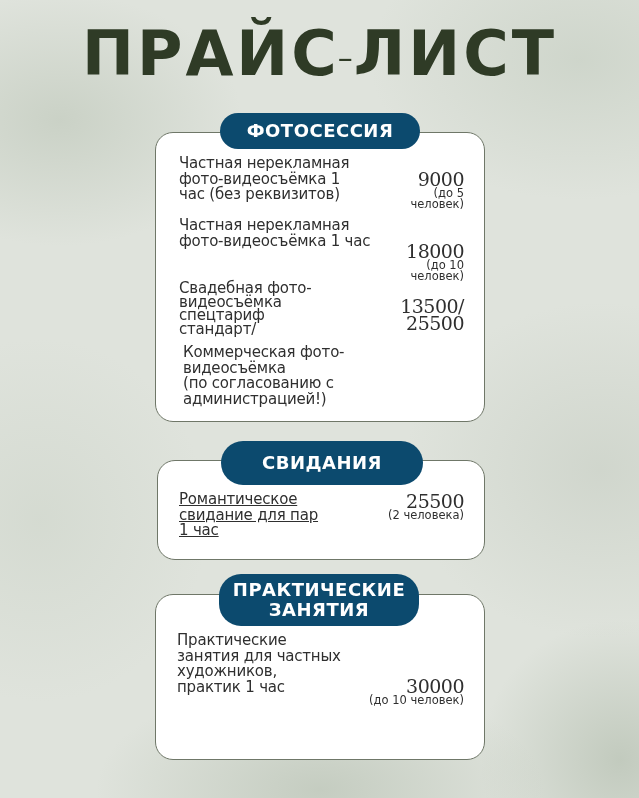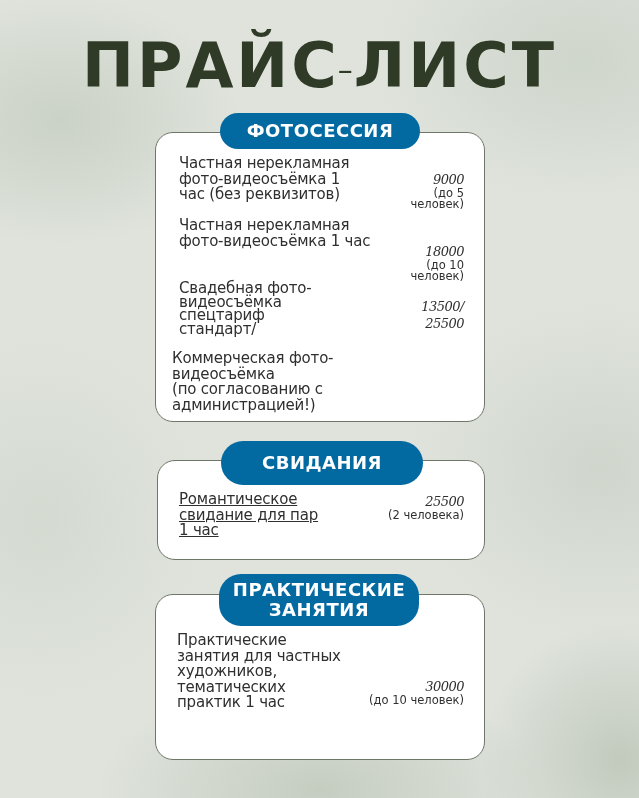--- a/index.html
+++ b/index.html
@@ -19,38 +19,38 @@
   }
   .title {
     position: absolute;
     left: 0; top: 22px; width: 639px;
     text-align: center;
     font-family: "DejaVu Sans", sans-serif;
     font-weight: bold;
     font-size: 62px;
     letter-spacing: 3px;
     color: #2f3b26;
-    line-height: 88px;
+    line-height: 64px;
   }
   .title .dash {
     font-weight: normal;
     font-size: 30px;
     vertical-align: middle;
     color: #2f3b26;
     margin: 0 -2px;
   }
   .card {
     position: absolute;
     background: #ffffff;
     border: 1.5px solid #6f7768;
     border-radius: 18px;
   }
   .pill {
     position: absolute;
-    background: #0369a1;
+    background: #0c4a6e;
     color: #ffffff;
     font-family: "DejaVu Sans", sans-serif;
     font-weight: bold;
     font-size: 18px;
     text-align: center;
     border-radius: 22px;
     letter-spacing: 0.5px;
     line-height: 20px;
     display: flex;
     align-items: center;
@@ -67,25 +67,24 @@
   }
   .item .line { display: block; white-space: nowrap; }
   .price {
     position: absolute;
     text-align: right;
     font-family: "DejaVu Serif", serif;
     color: #2f2f2f;
   }
   .price .amount {
     display: block;
-    font-size: 13px;
+    font-size: 19px;
     line-height: 17px;
     letter-spacing: -0.5px;
     font-weight: normal;
-    font-style: italic;
   }
   .price .note {
     display: block;
     font-family: "DejaVu Sans", sans-serif;
     font-size: 11.5px;
     line-height: 11px;
   }
 </style>
 </head>
 <body>
@@ -124,21 +123,21 @@
   <span class="line">Свадебная фото-</span>
   <span class="line">видеосъёмка</span>
   <span class="line">спецтариф</span>
   <span class="line">стандарт/</span>
 </div>
 <div class="price" style="right:175px; top:298px;">
   <span class="amount">13500/</span>
   <span class="amount">25500</span>
 </div>
 
-<div class="item" style="left:172px; top:345px;margin-top:6px;">
+<div class="item" style="left:183px; top:345px;">
   <span class="line">Коммерческая фото-</span>
   <span class="line">видеосъёмка</span>
   <span class="line">(по согласованию с</span>
   <span class="line">администрацией!)</span>
 </div>
 
 <div class="card" style="left:157px; top:460px; width:328px; height:100px;"></div>
 <div class="pill" style="left:221px; top:441px; width:202px; height:44px;">
   <span>СВИДАНИЯ</span>
 </div>
@@ -156,19 +155,18 @@
 <div class="card" style="left:155px; top:594px; width:330px; height:166px;"></div>
 <div class="pill" style="left:219px; top:574px; width:200px; height:52px;">
   <span>ПРАКТИЧЕСКИЕ</span>
   <span>ЗАНЯТИЯ</span>
 </div>
 
 <div class="item" style="left:177px; top:633px;">
   <span class="line">Практические</span>
   <span class="line">занятия для частных</span>
   <span class="line">художников,</span>
-  <span class="line">тематических</span>
   <span class="line">практик 1 час</span>
 </div>
 <div class="price" style="right:175px; top:678px;">
   <span class="amount">30000</span>
   <span class="note">(до 10 человек)</span>
 </div>
 
 </body></html>

